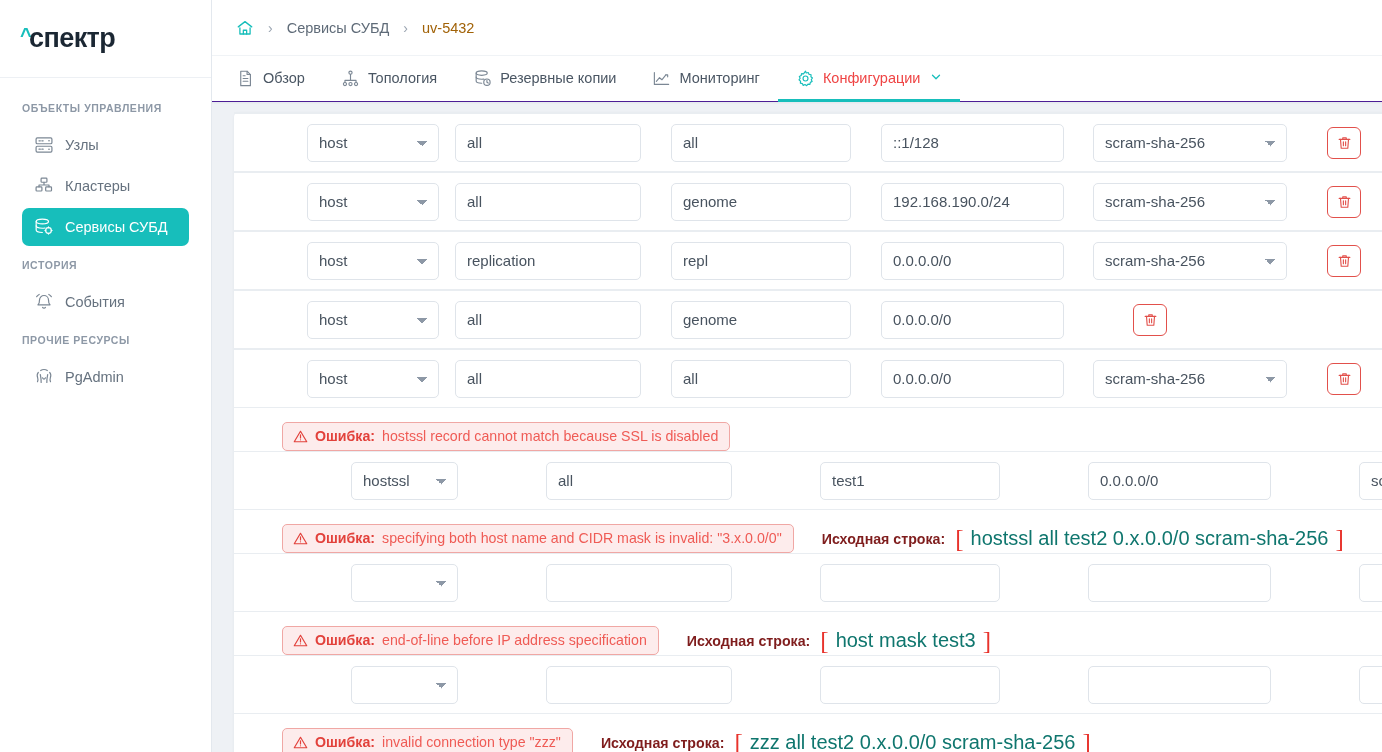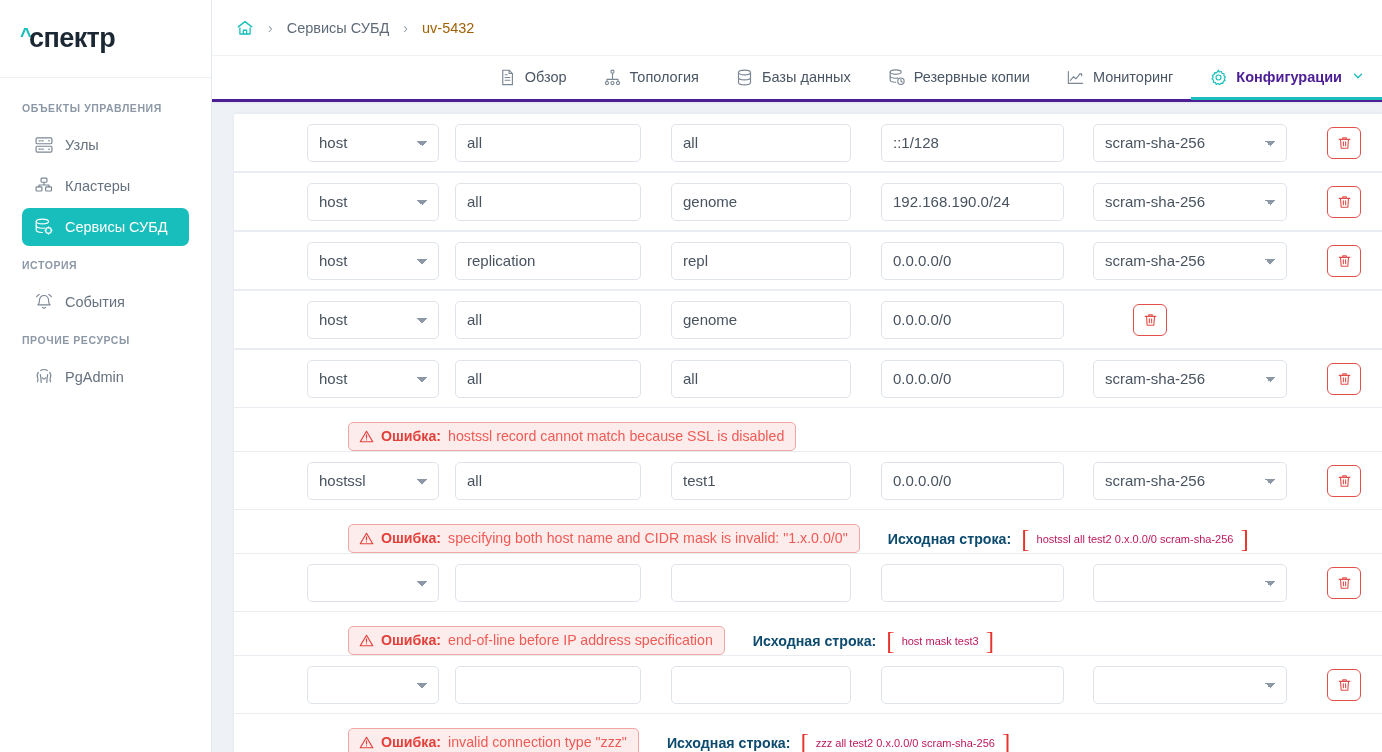--- a/index.html
+++ b/index.html
@@ -74,34 +74,33 @@
   .crumb.home { display:flex; align-items:center; }
   .crumb.home svg { display:block; }
   .crumb-sep {
     color: #9aa4b1; font-size: 14px; padding: 0 14px; user-select: none;
   }
   .crumb.current { color: #a16207; }
 
   .tabs {
     height: 46px; display: flex; align-items: stretch;
     padding-left: 24px; background: #fff;
-    border-bottom: 3px solid #4c1d95;
-    justify-content: flex-end;
+    border-bottom: 1px solid #4c1d95;
   }
   .tab {
     display: flex; align-items: center; gap: 8px;
     padding: 0 18px; cursor: pointer;
     color: #4a5663; font-size: 14.5px; white-space: nowrap;
     border-bottom: 3px solid transparent;
     position: relative; top: 1px;
   }
   .tab:first-child { padding-left: 0; }
   .tab .tab-ico { width: 19px; height: 19px; display:block; flex:none; }
   .tab .tab-ico svg { display:block; width:19px; height:19px; }
-  .tab.active { color: #4c1d95; font-weight: bold; border-bottom-color: #17BEBB; }
+  .tab.active { color: #ef4444; font-weight: normal; border-bottom-color: #17BEBB; }
   .tab .chev { margin-left: 2px; display:block; }
 
   
   .content-wrap {
     flex: 1; overflow: hidden;
     padding: 10px 0 0 22px;
   }
   .card {
     background: #ffffff;
     border-radius: 5px 0 0 0;
@@ -159,21 +158,21 @@
     border-radius: 6px;
     background: #ffffff;
     display: flex; align-items: center; justify-content: center;
     cursor: pointer; flex: none;
   }
   .del-btn svg { display: block; }
 
   
   .err-line {
     display: flex; align-items: center; gap: 0;
-    padding: 14px 0 0 114px;
+    padding: 14px 0 0 48px;
     flex-wrap: nowrap;
     text-align: right;
   }
   .err-badge {
     display: inline-flex; align-items: center; gap: 7px;
     background: #fdecec;
     border: 1px solid #f0a7a4;
     border-radius: 5px;
     padding: 5px 11px 6px 10px;
     white-space: nowrap;
@@ -182,29 +181,29 @@
   .err-badge .warn-ico svg { display:block; }
   .err-label {
     color: #e2413b; font-weight: bold; font-size: 14.2px;
   }
   .err-msg { color: #ef5b55; font-size: 14.2px; }
 
   .raw-wrap {
     display: inline-flex; align-items: center; gap: 0;
     margin-left: 28px; white-space: nowrap;
   }
-  .raw-label { color: #0c4a6e; font-weight: bold; font-size: 14.2px; margin-right: 10px; }
+  .raw-label { color: #7f1d1d; font-weight: bold; font-size: 14.2px; margin-right: 10px; }
   .bracket {
     color: #e8332c; font-size: 25px; font-weight: 500;
     line-height: 0; position: relative; top: 0px;
     font-family: "Liberation Serif", serif;
   }
-  .raw-text { color: #be185d; font-size: 11px; padding: 0 7px; }
-
-  .err-row-controls { padding-top: 8px; padding-bottom: 8px; }
+  .raw-text { color: #0f766e; font-size: 20px; padding: 0 7px; }
+
+  .err-row-controls { padding-top: 8px; padding-bottom: 8px; gap: 44px; }
 </style>
 </head>
 <body>
 
 <div class="app">
 
   <aside class="sidebar">
     <div class="brand">
       <div class="brand-logo">
         <span class="brand-caret">^</span><span>спектр</span>
@@ -308,30 +307,20 @@
                 <circle cx="12" cy="19" r="2"></circle>
                 <circle cx="19" cy="19" r="2"></circle>
                 <path d="M12 6.6v4.4M5 17v-2.6h14V17M12 11v3.4"></path>
               </svg>
             </span>
             <span>Топология</span>
           </div>
           <div class="tab">
             <span class="tab-ico">
               <svg viewBox="0 0 24 24" fill="none" stroke="#7b8794" stroke-width="1.45" stroke-linecap="round" stroke-linejoin="round">
-                <ellipse cx="12" cy="5.6" rx="7.6" ry="3"></ellipse>
-                <path d="M4.4 5.6v12.8c0 1.7 3.4 3 7.6 3s7.6-1.3 7.6-3V5.6"></path>
-                <path d="M4.4 12c0 1.7 3.4 3 7.6 3s7.6-1.3 7.6-3"></path>
-              </svg>
-            </span>
-            <span>Базы данных</span>
-          </div>
-          <div class="tab">
-            <span class="tab-ico">
-              <svg viewBox="0 0 24 24" fill="none" stroke="#7b8794" stroke-width="1.45" stroke-linecap="round" stroke-linejoin="round">
                 <ellipse cx="11" cy="5.2" rx="7" ry="2.8"></ellipse>
                 <path d="M4 5.2v5c0 1.5 3.1 2.8 7 2.8 1 0 2-.1 2.8-.2"></path>
                 <path d="M4 10.2v5c0 1.5 3.1 2.8 7 2.8"></path>
                 <circle cx="17.6" cy="16.6" r="4"></circle>
                 <path d="M17.6 14.4v2.4l1.6 1"></path>
               </svg>
             </span>
             <span>Резервные копии</span>
           </div>
           <div class="tab">
@@ -525,21 +514,21 @@
           <div style="border-top: 1px solid rgb(233, 237, 241);">
             <div class="err-line">
               <span class="err-badge">
                 <span class="warn-ico">
                   <svg width="15" height="15" viewBox="0 0 24 24" fill="none" stroke="#e2413b" stroke-width="1.9" stroke-linecap="round" stroke-linejoin="round">
                     <path d="M12 3.6L22 20.4H2z"></path>
                     <path d="M12 9.4v5M12 17.2v.1"></path>
                   </svg>
                 </span>
                 <span class="err-label">Ошибка:</span>
-                <span class="err-msg">specifying both host name and CIDR mask is invalid: "1.x.0.0/0"</span>
+                <span class="err-msg">specifying both host name and CIDR mask is invalid: "3.x.0.0/0"</span>
               </span>
               <span class="raw-wrap">
                 <span class="raw-label">Исходная строка:</span>
                 <span class="bracket">[</span>
                 <span class="raw-text">hostssl all test2 0.x.0.0/0 scram-sha-256</span>
                 <span class="bracket">]</span>
               </span>
             </div>
             <div class="hba-row err-row-controls">
               <div class="spacer-left"></div>

